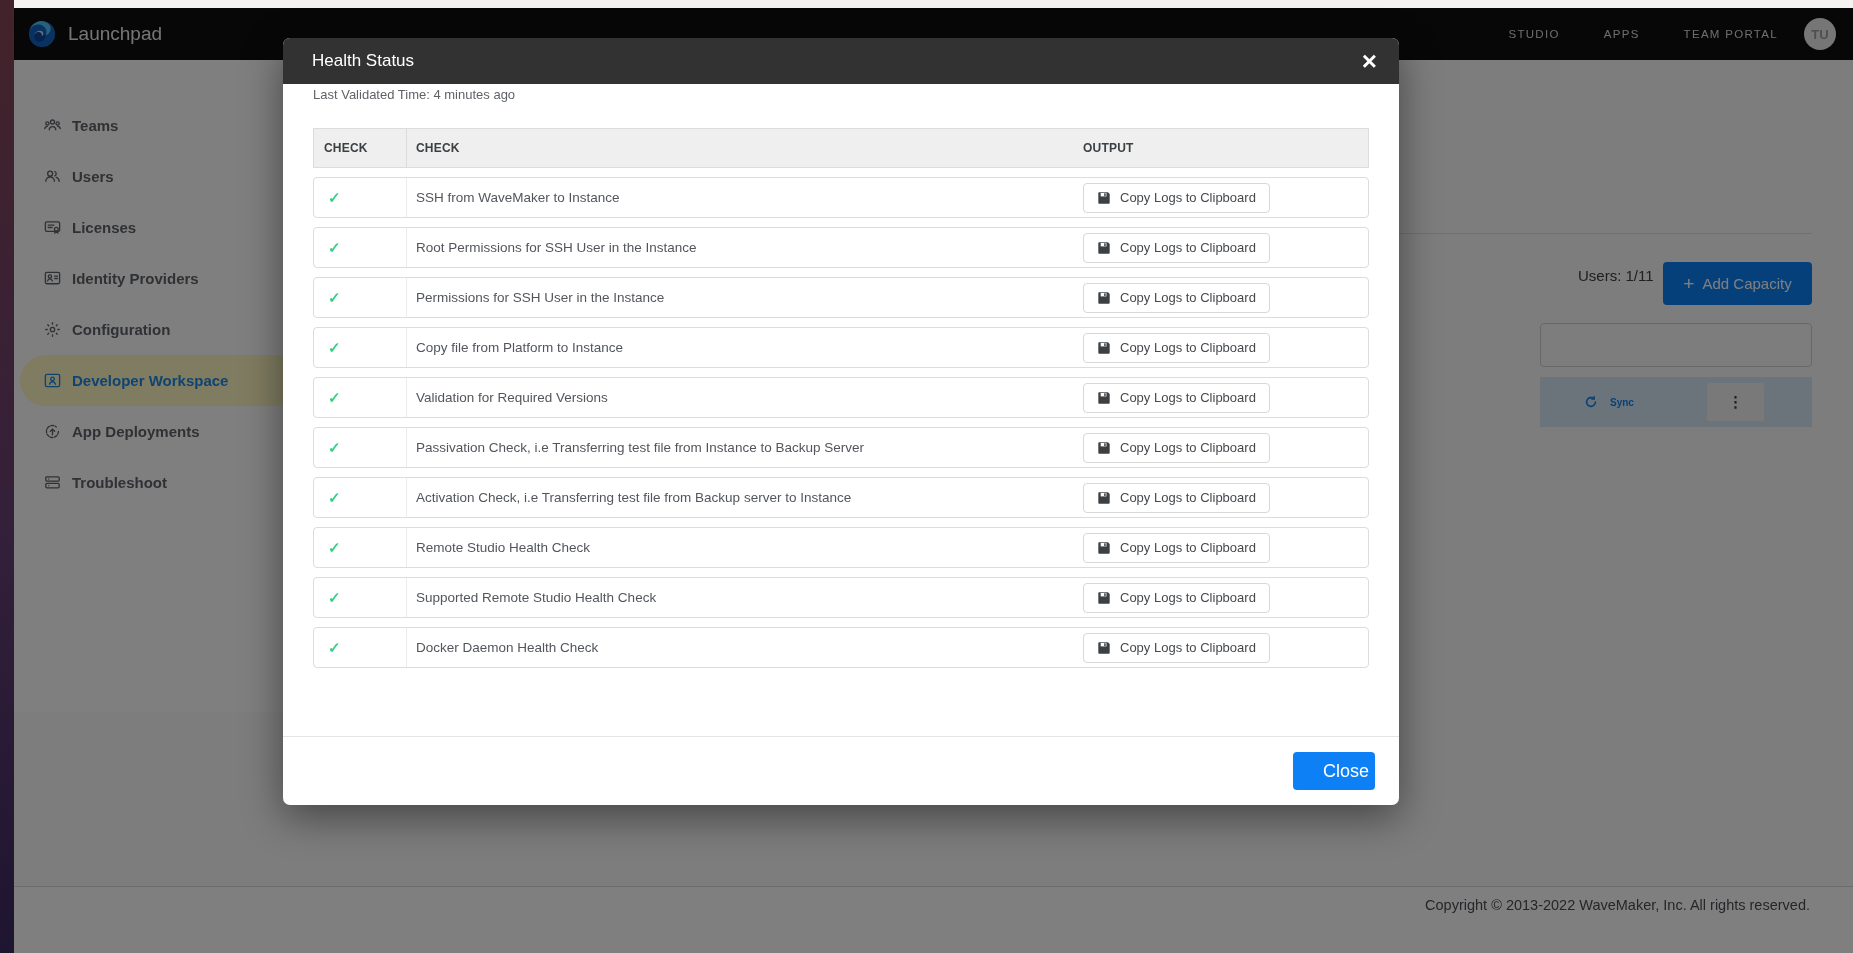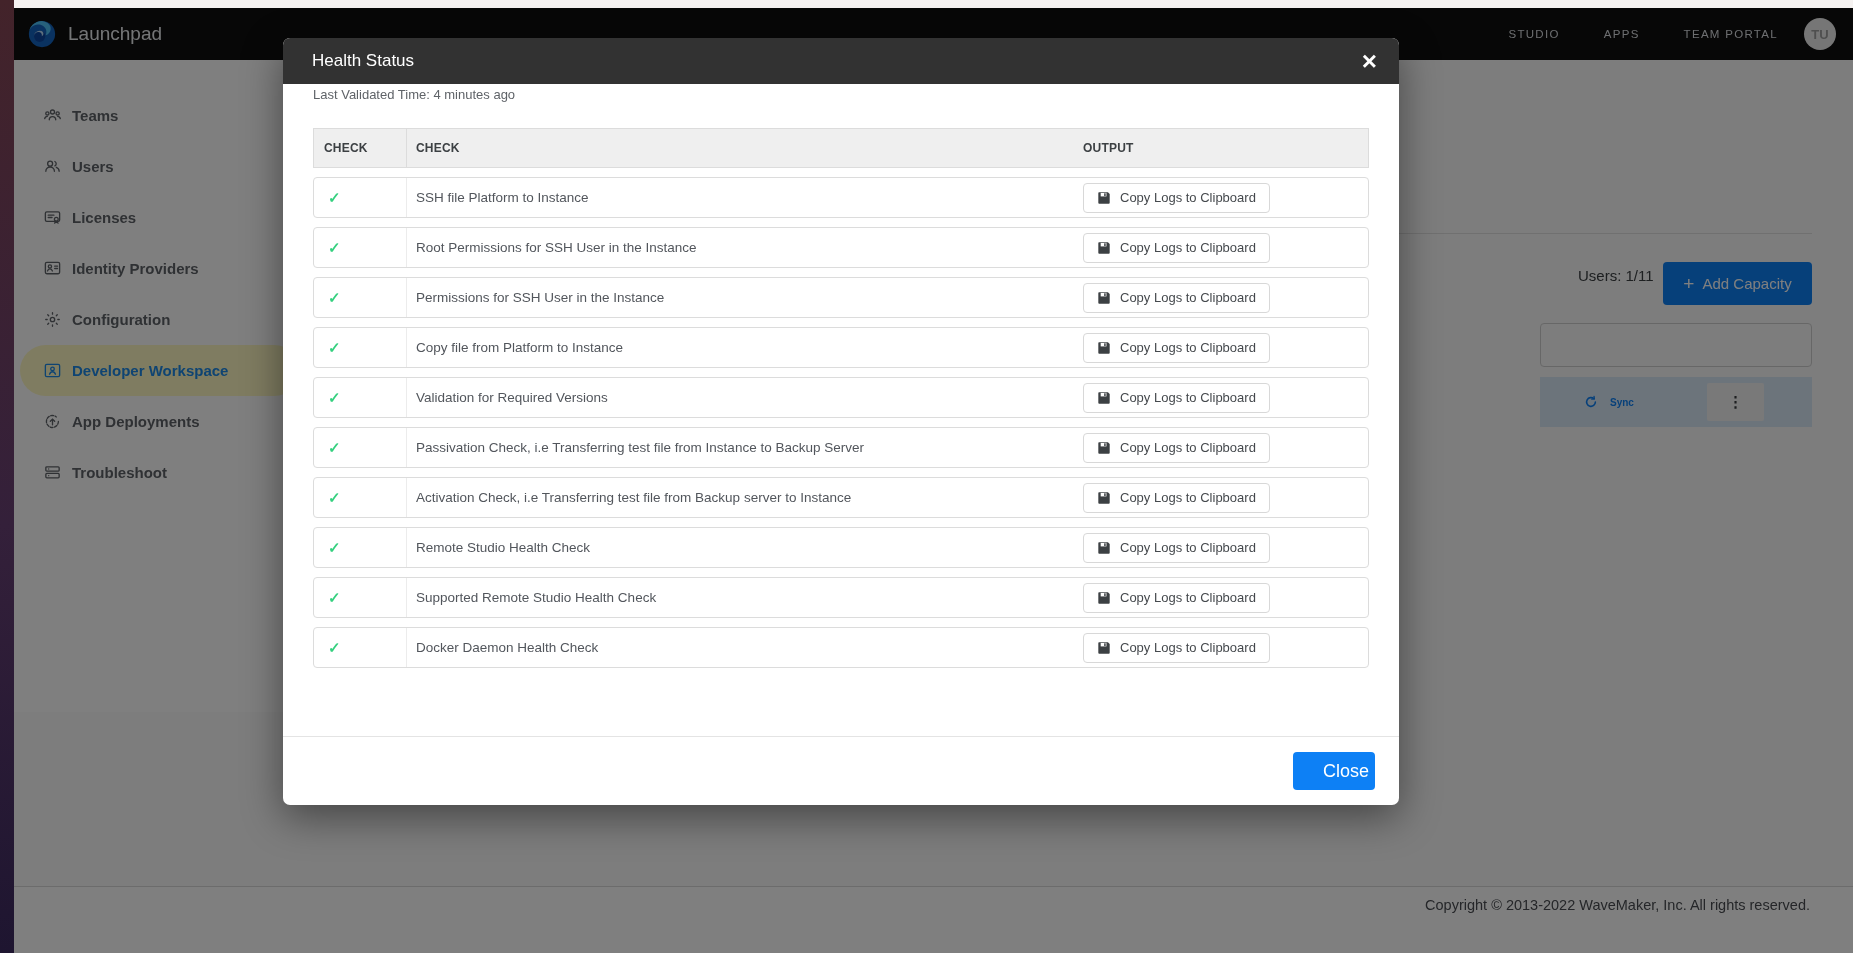--- a/index.html
+++ b/index.html
@@ -14,21 +14,21 @@
               display:flex;align-items:center;z-index:1;}
   .logo{margin-left:13px;width:30px;height:30px;flex:0 0 auto;}
   .app-title{color:#e8eaed;font-size:19px;margin-left:11px;}
   .header-nav{margin-left:auto;display:flex;align-items:center;padding-right:17px;}
   .nav-link{color:#dadde1;font-size:11.5px;letter-spacing:1.3px;margin-left:44px;cursor:pointer;}
   .avatar{width:32px;height:32px;border-radius:50%;background:#ededed;color:#9e9e9e;
           font-weight:bold;font-size:13px;display:flex;align-items:center;justify-content:center;
           margin-left:26px;cursor:pointer;}
   
   .sidebar{position:absolute;left:14px;top:60px;width:286px;height:652px;background:#ffffff;
-           padding-top:30px;box-sizing:border-box;z-index:1;}
+           padding-top:40px;box-sizing:border-box;z-index:1;}
   .side-item{height:51px;display:flex;align-items:center;padding-left:29px;gap:10px;
              color:#5f6368;font-size:15px;font-weight:600;cursor:pointer;box-sizing:border-box;}
   .side-item svg{flex:0 0 auto;}
   .side-item.active{background:#fef9c3;border-radius:26px;margin-left:6px;width:280px;
                     padding-left:23px;color:#1e88e5;}
   
   .main{position:absolute;left:300px;top:60px;right:0;height:827px;background:#fafafa;z-index:1;}
   .content-divider{position:absolute;left:30px;right:41px;top:173px;border-top:1px solid #e0e0e0;}
   .users-count{position:absolute;left:1278px;top:207px;font-size:15px;color:#3c4043;}
   .add-capacity-btn{position:absolute;left:1363px;top:202px;width:149px;height:43px;
@@ -218,21 +218,21 @@
         <div class="thead">
           <div class="col-status">CHECK</div>
           <div class="col-check">CHECK</div>
           <div class="col-output">OUTPUT</div>
         </div>
 
         <div class="trow">
           <div class="col-status">
               <span class="check-icon">✓</span>
             </div>
-          <div class="col-check check-name">SSH file Platform to Instance</div>
+          <div class="col-check check-name">SSH from WaveMaker to Instance</div>
           <div class="col-output">
             <button class="copy-btn">
               <svg width="14" height="14" viewBox="0 0 16 16">
                   <path d="M2.3 1.5h10.2L14.5 3.5v10a1 1 0 0 1-1 1h-11a1 1 0 0 1-1-1v-11a1 1 0 0 1 .8-1z" fill="#3c4043"></path>
                   <rect x="4.2" y="2.2" width="6.6" height="4" fill="#fff"></rect>
                   <rect x="8.2" y="2.6" width="1.7" height="3.2" fill="#3c4043"></rect>
                 </svg>
               <span>Copy Logs to Clipboard</span>
             </button>
           </div>

